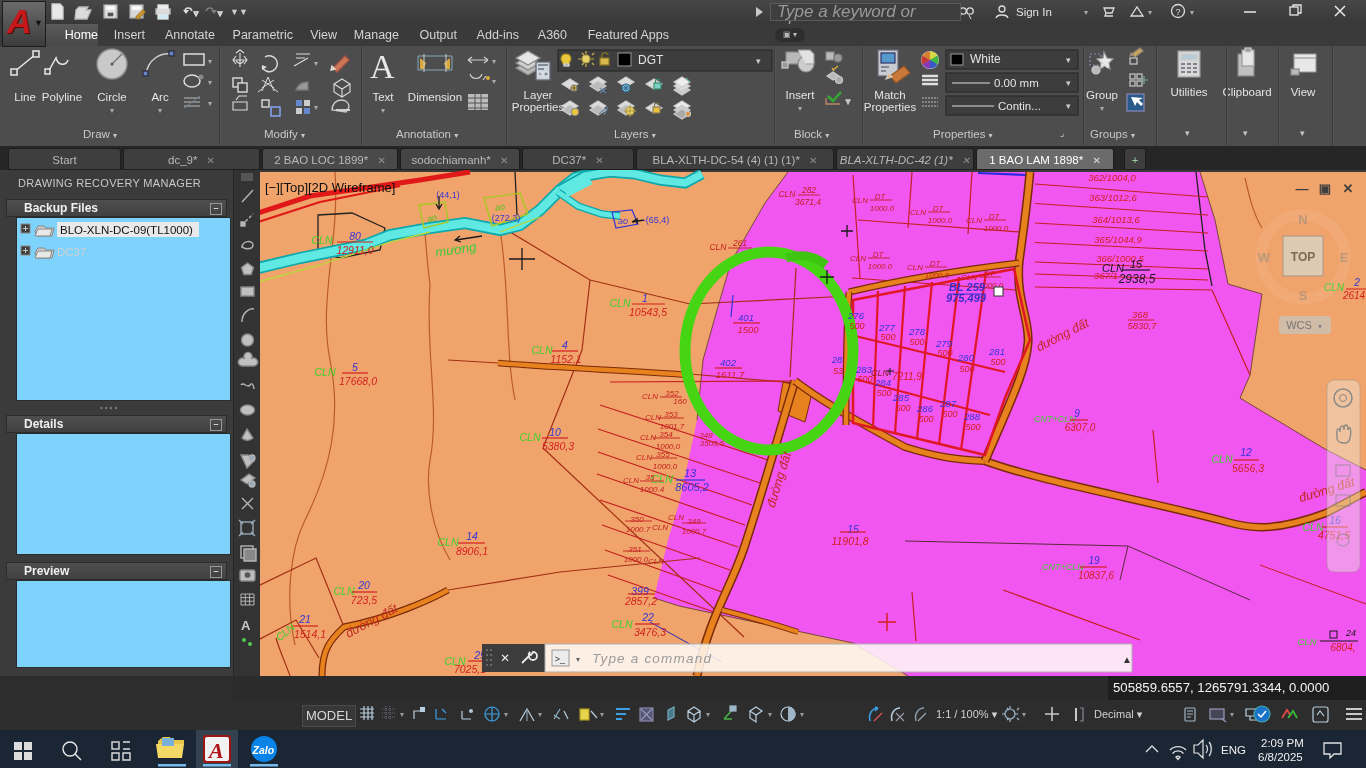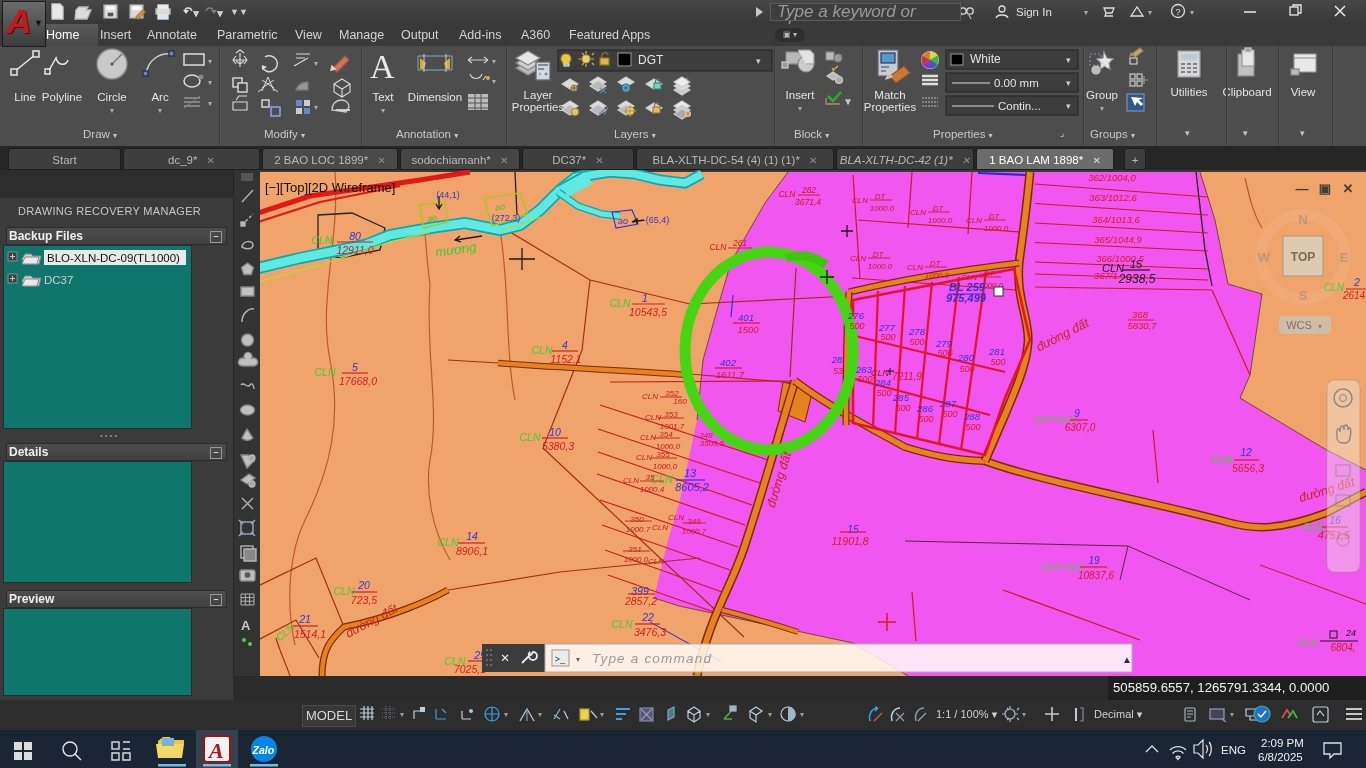--- a/index.html
+++ b/index.html
@@ -6,36 +6,36 @@
 .abs{position:absolute;}
 
 #titlebar{left:0;top:0;width:1366px;height:24px;background:linear-gradient(#474747,#383838);}
 #logo{left:2px;top:1px;width:42px;height:44px;background:linear-gradient(#6b6b6b,#3c3c3c);border:1px solid #1c1c1c;z-index:9;}
 #logo .A{position:absolute;left:4px;top:0px;font-size:34px;font-weight:bold;font-style:italic;color:#c5191c;text-shadow:1px 1px 1px #5a0406;}
 #logo .car{position:absolute;right:2px;top:16px;color:#111;font-size:9px;}
 #title-text{top:4px;left:377px;width:560px;color:#ececec;font-size:13.5px;}
 #srchbox{left:770px;top:3px;width:183px;height:16px;background:#3e3e3e;border:1px solid #5a5a5a;color:#999;font-style:italic;font-size:17px;padding-left:6px;line-height:16px;}
 
 #tabrow{left:0;top:24px;width:1366px;height:22px;background:#3a3a3a;}
-.rtab{position:absolute;top:0;height:22px;line-height:22px;color:#d4d4d4;font-size:12.5px;text-align:left;}
+.rtab{position:absolute;top:0;height:22px;line-height:22px;color:#d4d4d4;font-size:12.5px;text-align:right;}
 .rtab.active{background:linear-gradient(#5a5a5a,#484848);color:#fff;}
 
 #ribbon{left:0;top:46px;width:1366px;height:79px;background:#4d4d4d;}
 #panelrow{left:0;top:125px;width:1366px;height:21px;background:#4d4d4d;border-bottom:1px solid #2a2a2a;}
 .plabel{position:absolute;top:3px;color:#c8c8c8;font-size:11.5px;}
 .psep{position:absolute;top:0px;width:1px;height:100px;background:#3a3a3a;border-right:1px solid #555;}
 .iclabel{position:absolute;color:#e4e4e4;font-size:11.5px;text-align:center;}
 
 #ftabs{left:0;top:146px;width:1366px;height:24px;background:#262626;}
 .ftab{position:absolute;top:2px;height:22px;line-height:22px;font-size:11.5px;color:#b8b8b8;background:#3e3e3e;text-align:center;border-radius:3px 3px 0 0;border:1px solid #1d1d1d;box-sizing:border-box;}
 .ftab .x{color:#909090;margin-left:6px;font-size:10px;}
 
-#palette{left:0;top:170px;width:233px;height:506px;background:#3b3b3b;margin-top:28px;}
-.pal-h{position:absolute;left:6px;width:221px;height:18px;background:linear-gradient(#4e4e4e,#414141);border:1px solid #2c2c2c;box-sizing:border-box;color:#f0f0f0;font-weight:bold;font-size:12px;line-height:17px;padding-left:2px;}
-.pal-b{position:absolute;left:3px;width:189px;background:#0f766e;border:1px solid #2c2c2c;box-sizing:border-box;}
+#palette{left:0;top:170px;width:233px;height:506px;background:#3b3b3b;}
+.pal-h{position:absolute;left:6px;width:221px;height:18px;background:linear-gradient(#4e4e4e,#414141);border:1px solid #2c2c2c;box-sizing:border-box;color:#f0f0f0;font-weight:bold;font-size:12px;line-height:17px;padding-left:17px;}
+.pal-b{position:absolute;left:16px;width:215px;background:#7dd3fc;border:1px solid #2c2c2c;box-sizing:border-box;}
 .minus{position:absolute;right:4px;top:3px;width:10px;height:10px;border:1px solid #999;color:#ddd;font-size:9px;line-height:8px;text-align:center;}
 
 #toolstrip{left:233px;top:170px;width:27px;height:506px;background:#333;border-left:1px solid #262626;}
 
 #coordstrip{left:233px;top:676px;width:1133px;height:24px;background:#2b2b2b;}
 #coords{position:absolute;left:875px;top:0;width:258px;height:24px;background:#1e1e1e;color:#f2f2f2;font-size:13.2px;line-height:24px;padding-left:5px;}
 #statusbar{left:0;top:700px;width:1366px;height:30px;background:#2d2d2d;}
 #taskbar{left:0;top:730px;width:1366px;height:38px;background:#1b2634;}
 </style></head>
 <body>

